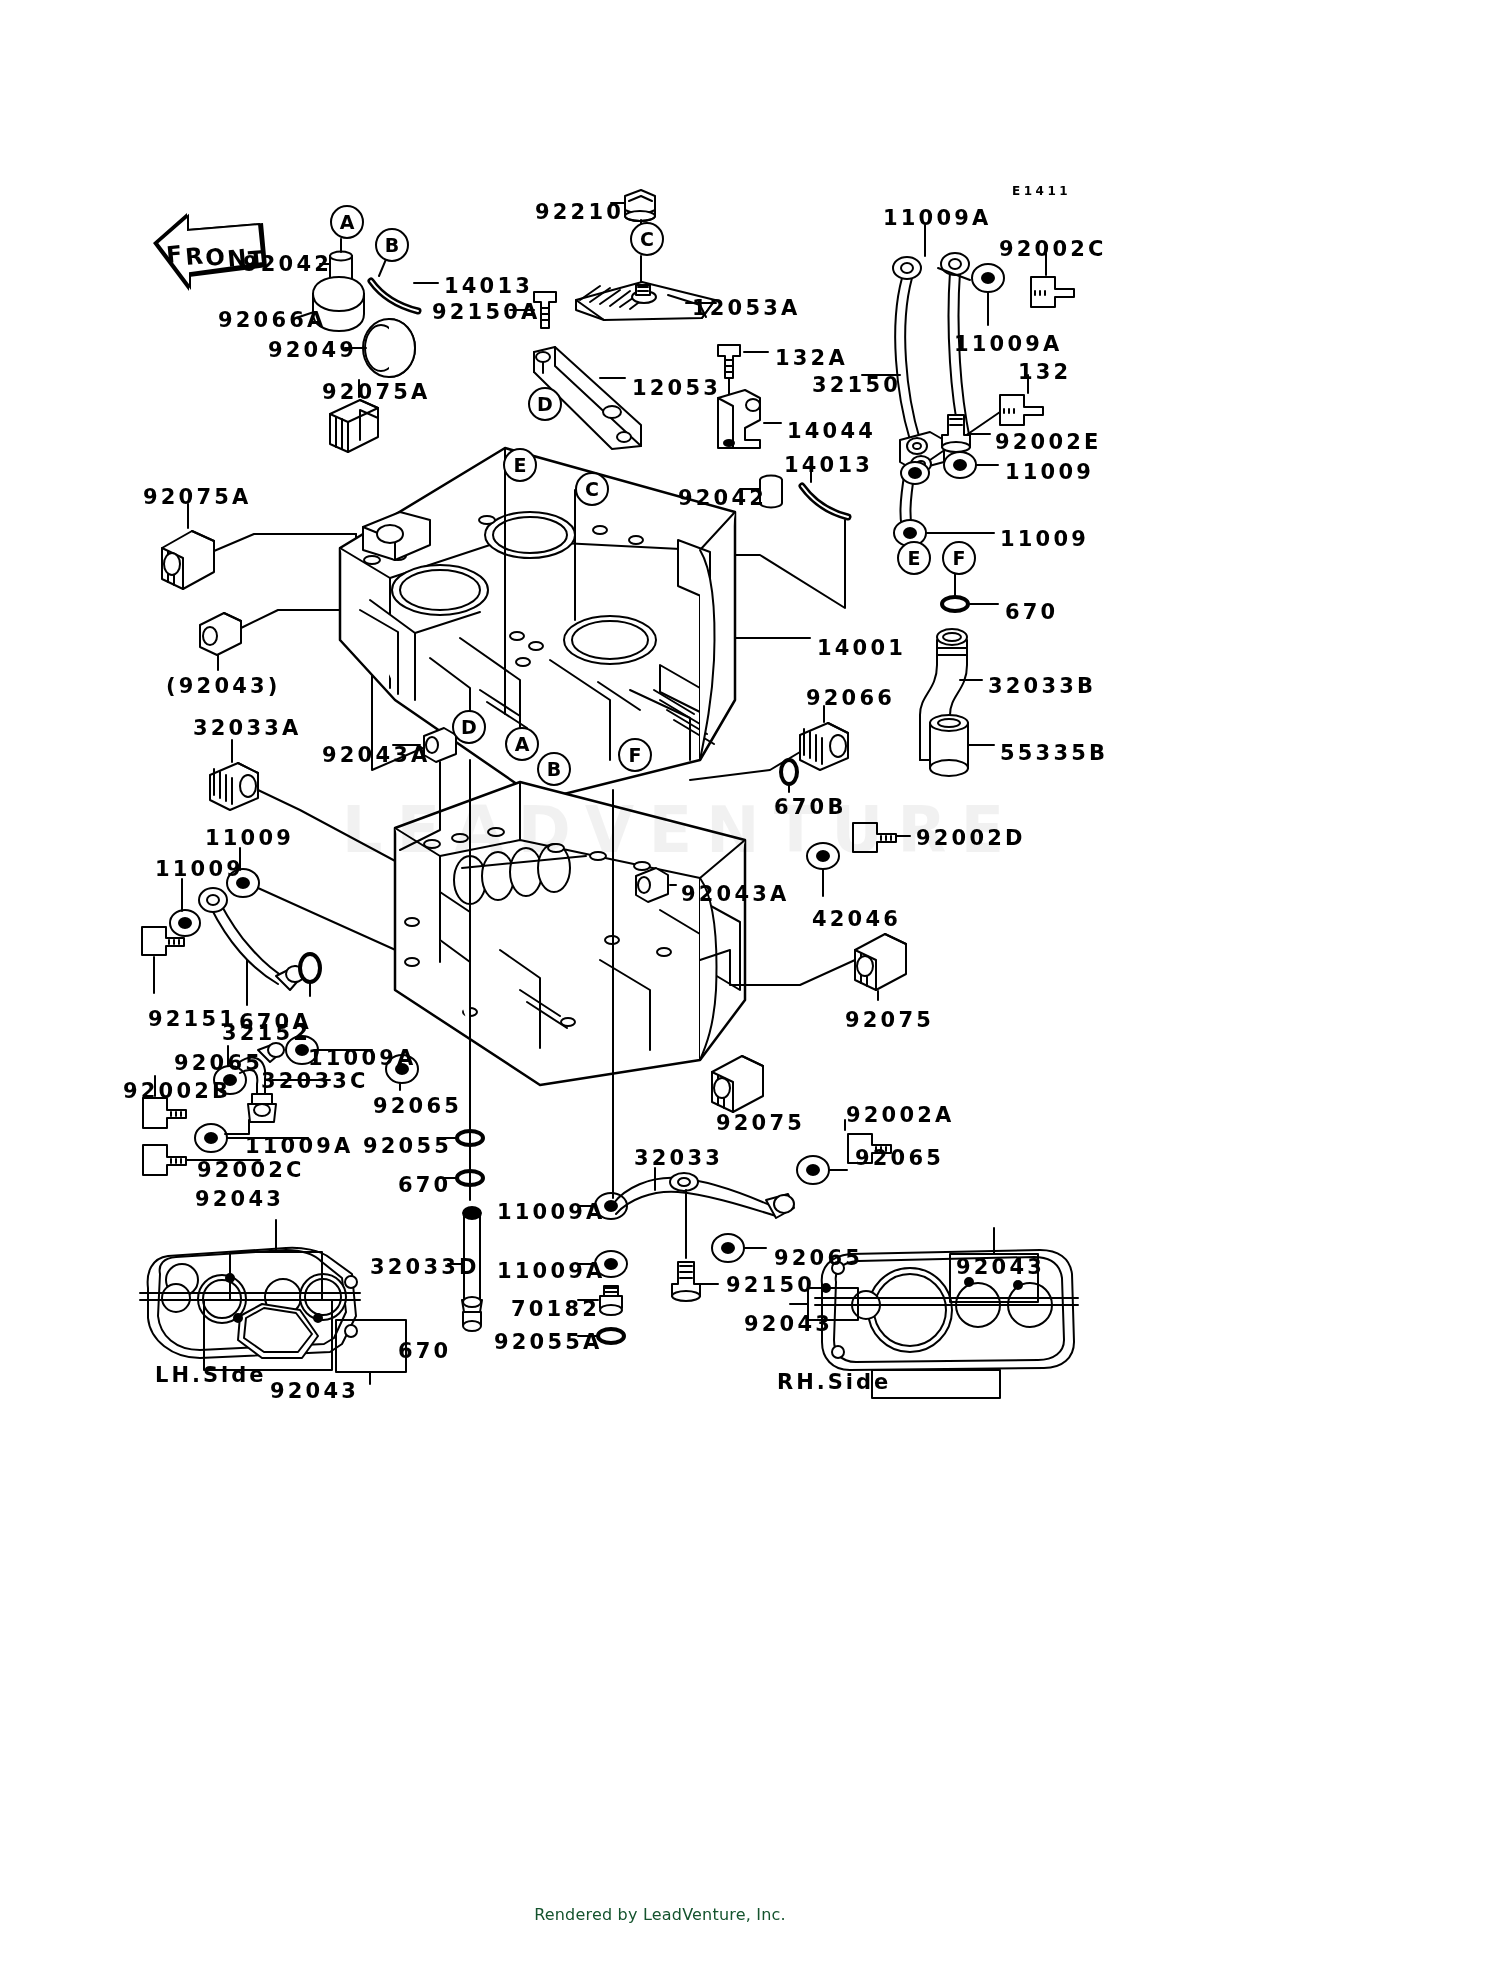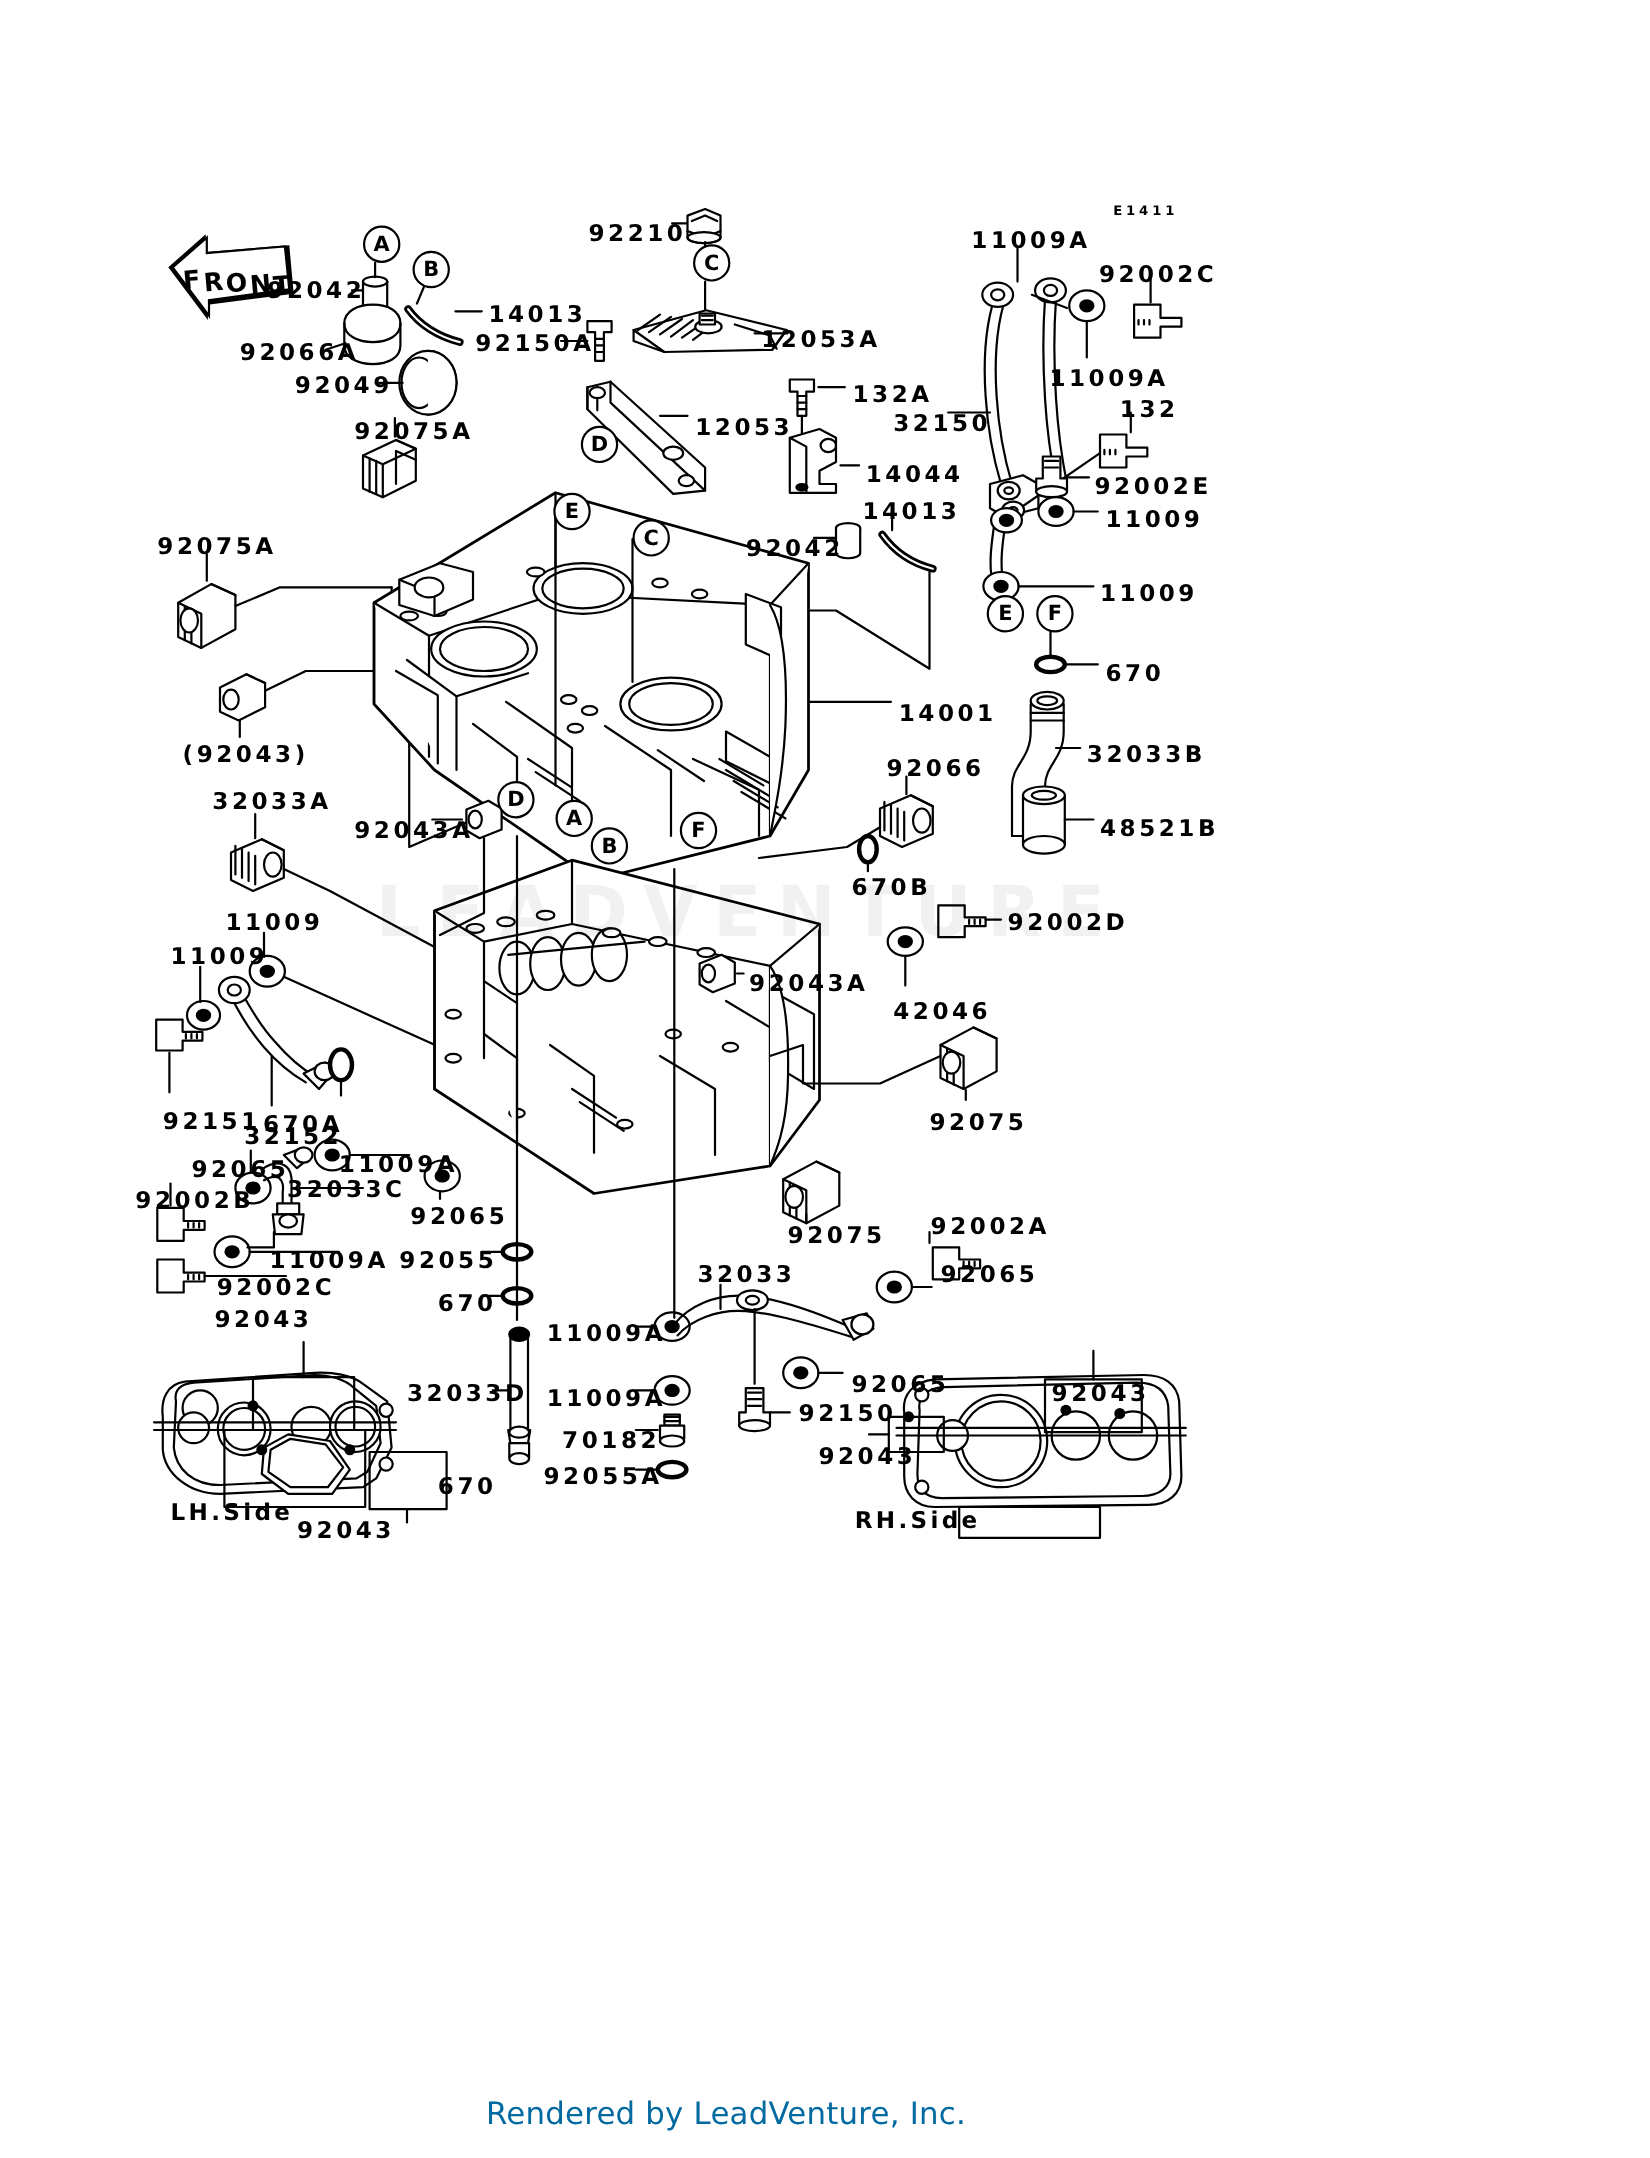--- a/index.html
+++ b/index.html
@@ -70,22 +70,22 @@
     font-family: "DejaVu Sans", sans-serif;
     z-index: 1;
     user-select: none;
   }
   #footer {
     position: absolute;
     left: 0; top: 1905px;
     width: 1320px;
     text-align: center;
     font-family: "DejaVu Sans", sans-serif;
-    font-size: 28px;
-    color: #0369a1;
+    font-size: 16px;
+    color: #14532d;
     letter-spacing: 0.2px;
   }
 </style>
 </head>
 <body>
 
 <div id="page">
 
   <div id="watermark">LEADVENTURE</div>
 
@@ -775,21 +775,21 @@
       <div class="lbl" style="left: 883px; top: 208px;">11009A</div>
       <div class="lbl" style="left: 999px; top: 239px;">92002C</div>
       <div class="lbl" style="left: 954px; top: 334px;">11009A</div>
       <div class="lbl" style="left: 1018px; top: 362px;">132</div>
       <div class="lbl" style="left: 812px; top: 375px;">32150</div>
       <div class="lbl" style="left: 995px; top: 432px;">92002E</div>
       <div class="lbl" style="left: 1005px; top: 462px;">11009</div>
       <div class="lbl" style="left: 1000px; top: 529px;">11009</div>
       <div class="lbl" style="left: 1005px; top: 602px;">670</div>
       <div class="lbl" style="left: 988px; top: 676px;">32033B</div>
-      <div class="lbl" style="left: 1000px; top: 743px;">48521B</div>
+      <div class="lbl" style="left: 1000px; top: 743px;">55335B</div>
     </div>
 
   <div id="callouts">
       <div class="cbl" style="left: 330px; top: 205px;">A</div>
       <div class="cbl" style="left: 375px; top: 228px;">B</div>
       <div class="cbl" style="left: 630px; top: 222px;">C</div>
       <div class="cbl" style="left: 528px; top: 387px;">D</div>
       <div class="cbl" style="left: 503px; top: 448px;">E</div>
       <div class="cbl" style="left: 575px; top: 472px;">C</div>
       <div class="cbl" style="left: 897px; top: 541px;">E</div>

